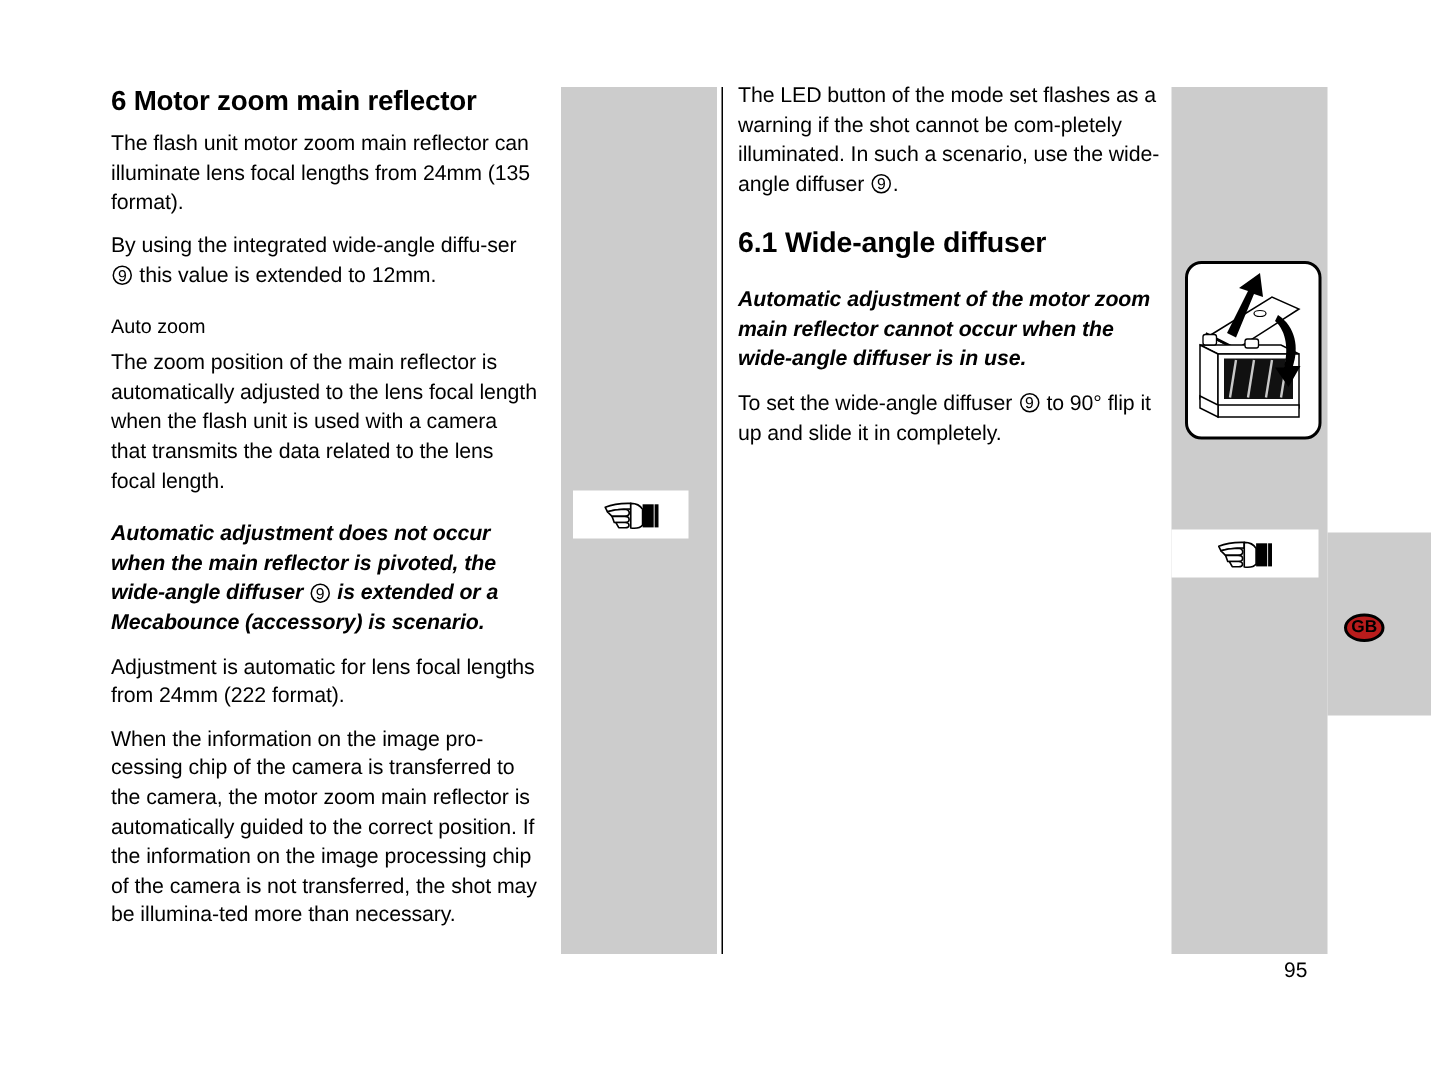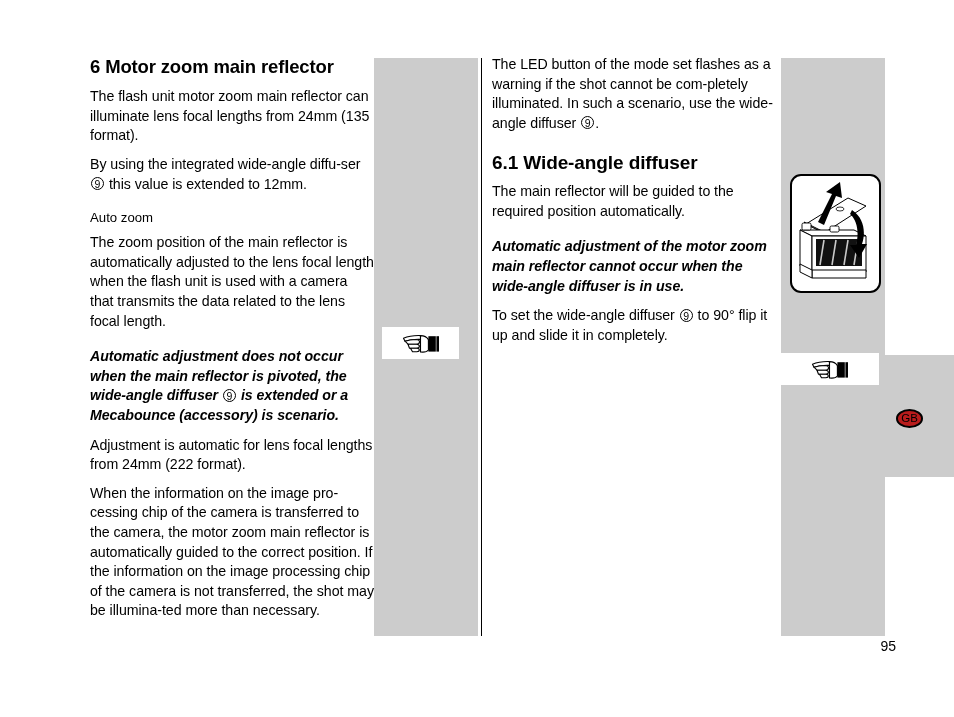--- a/index.html
+++ b/index.html
@@ -31,21 +31,21 @@
     width: 1px;
   }
   #divider-rule { left: 481px; top: 58px; height: 578px; }
 
   
   .column {
     position: absolute;
     top: 55px;
     width: 284px;
   }
-  #column-left  { left: 90px; }
+  #column-left  { left: 74px; }
   #column-right { left: 492px; }
 
   .chapter-title {
     font-size: 18.5px;
     font-weight: bold;
     line-height: 1.25;
     margin: 0 0 9px 0;
     letter-spacing: -0.15px;
   }
   .section-title {
@@ -120,35 +120,35 @@
   
   #lang-marker {
     position: absolute;
     left: 896px;
     top: 409px;
     width: 27px;
     height: 19px;
     border: 2px solid #000000;
     border-radius: 50%;
     font-size: 11.5px;
-    font-weight: normal;
+    font-weight: bold;
     line-height: 15px;
     text-align: center;
     background: #b91c1c;
     box-sizing: border-box;
   }
 
   
   #page-number {
     position: absolute;
     left: 856px;
     top: 638px;
     width: 40px;
     font-size: 14px;
-    text-align: right;
+    text-align: left;
   }
 </style>
 </head>
 <body>
 
 <div class="band" id="band-center"></div>
 <div class="band" id="band-right"></div>
 <div class="band" id="band-tab"></div>
 <div class="rule-v" id="divider-rule"></div>
 
@@ -183,21 +183,20 @@
 
   <p class="body">
     <span>The LED button of the mode set flashes as a warning if the shot cannot be com-pletely illuminated. In such a scenario, use the wide-angle diffuser</span>
     <span class="circled">9</span><span>.</span>
   </p>
 
   <h2 class="section-title">6.1 Wide-angle diffuser</h2>
 
 
 
-  <p class="body">The main reflector will be guided to the required position automatically.</p>
 
   <p class="note">Automatic adjustment of the motor zoom main reflector cannot occur when the wide-angle diffuser is in use.</p>
 
   <p class="body">
     <span>To set the wide-angle diffuser</span>
     <span class="circled">9</span>
     <span>to 90° flip it up and slide it in completely.</span>
   </p>
 </div>
 

